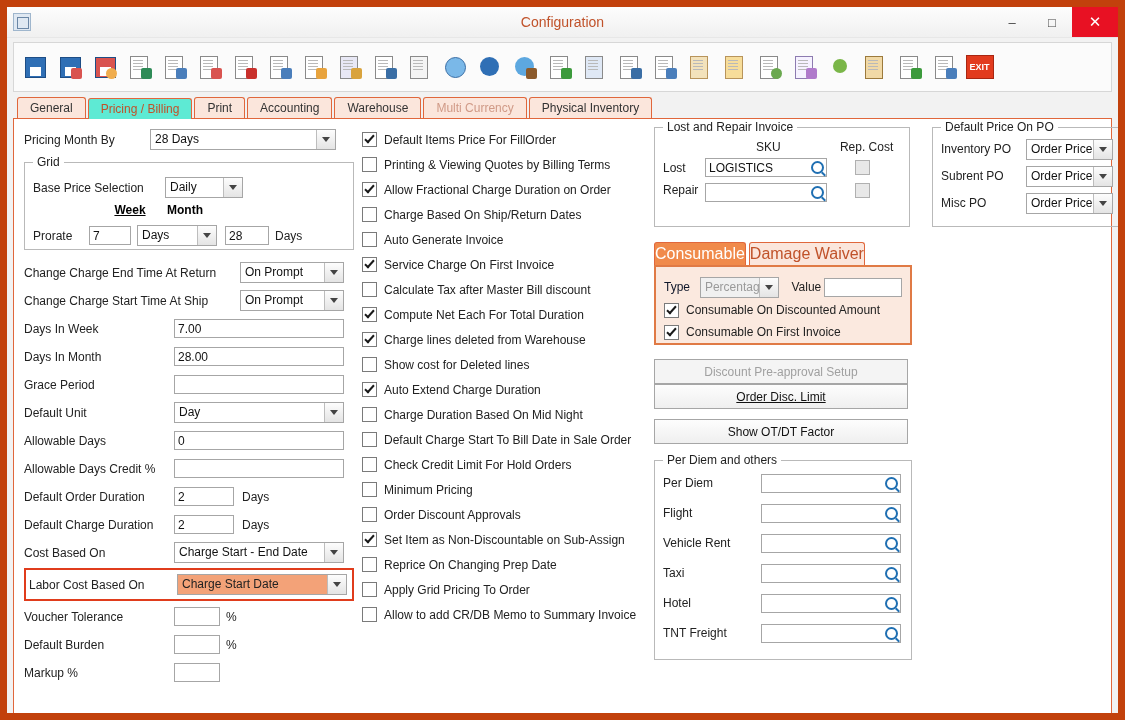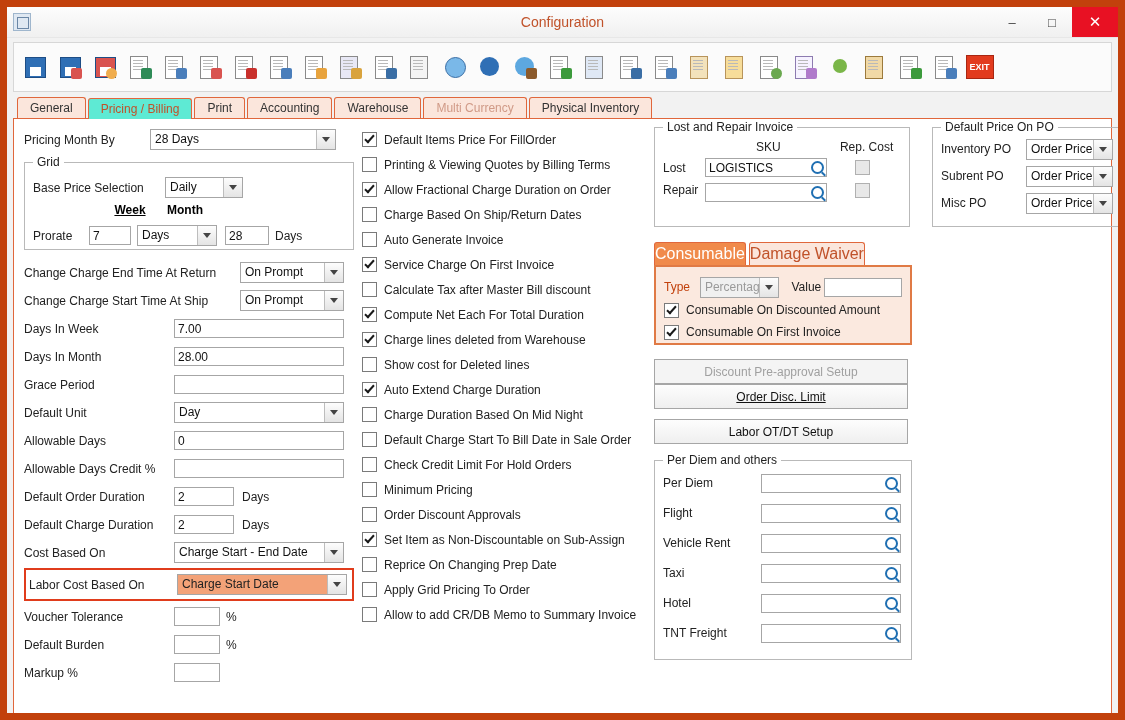--- a/index.html
+++ b/index.html
@@ -806,21 +806,21 @@
         </div>
       </div>
 
       <div style="margin-top:18px; width:258px;">
         <div class="subtabs">
           <div class="subtab active">Consumable</div>
           <div class="subtab inactive">Damage Waiver</div>
         </div>
         <div class="panel-orange" style="height:80px;">
           <div style="display:flex; align-items:center; height:24px;">
-            <div class="lbl" style="width:42px; color:#c2410c">Type</div>
+            <div class="lbl" style="width:42px; color:#0f172a">Type</div>
             <div class="combo disabled" style="width:92px">
               <span>Percentage</span>
               <span class="arrow"></span>
             </div>
             <div class="lbl" style="margin-left:12px; width:38px">Value</div>
             <input class="inp" style="width: 78px;" value="">
           </div>
           <div class="cb-row" style="height:22px">
             <span class="cb checked"></span>
             <span class="lbl">Consumable On Discounted Amount</span>
@@ -833,21 +833,21 @@
       </div>
 
       <div style="margin-top:14px; width:254px;">
         <div class="btn disabled" style="margin-top:10px">
             <span>Discount Pre-approval Setup</span>
           </div>
         <div class="btn">
             <span class="u">Order Disc. Limit</span>
           </div>
         <div class="btn" style="margin-top:10px">
-            <span>Labor OT/DT Setup</span>
+            <span>Show OT/DT Factor</span>
           </div>
       </div>
 
       <div class="fs" style="margin-top:16px; width:258px; height:200px;">
         <div class="legend">Per Diem and others</div>
 
         <div class="row" style="height:24px; margin-bottom:6px">
           <div class="lbl" style="width:98px">Per Diem</div>
           <div class="searchwrap" style="width:140px">
             <input class="inp" style="width: 140px;" value="">

